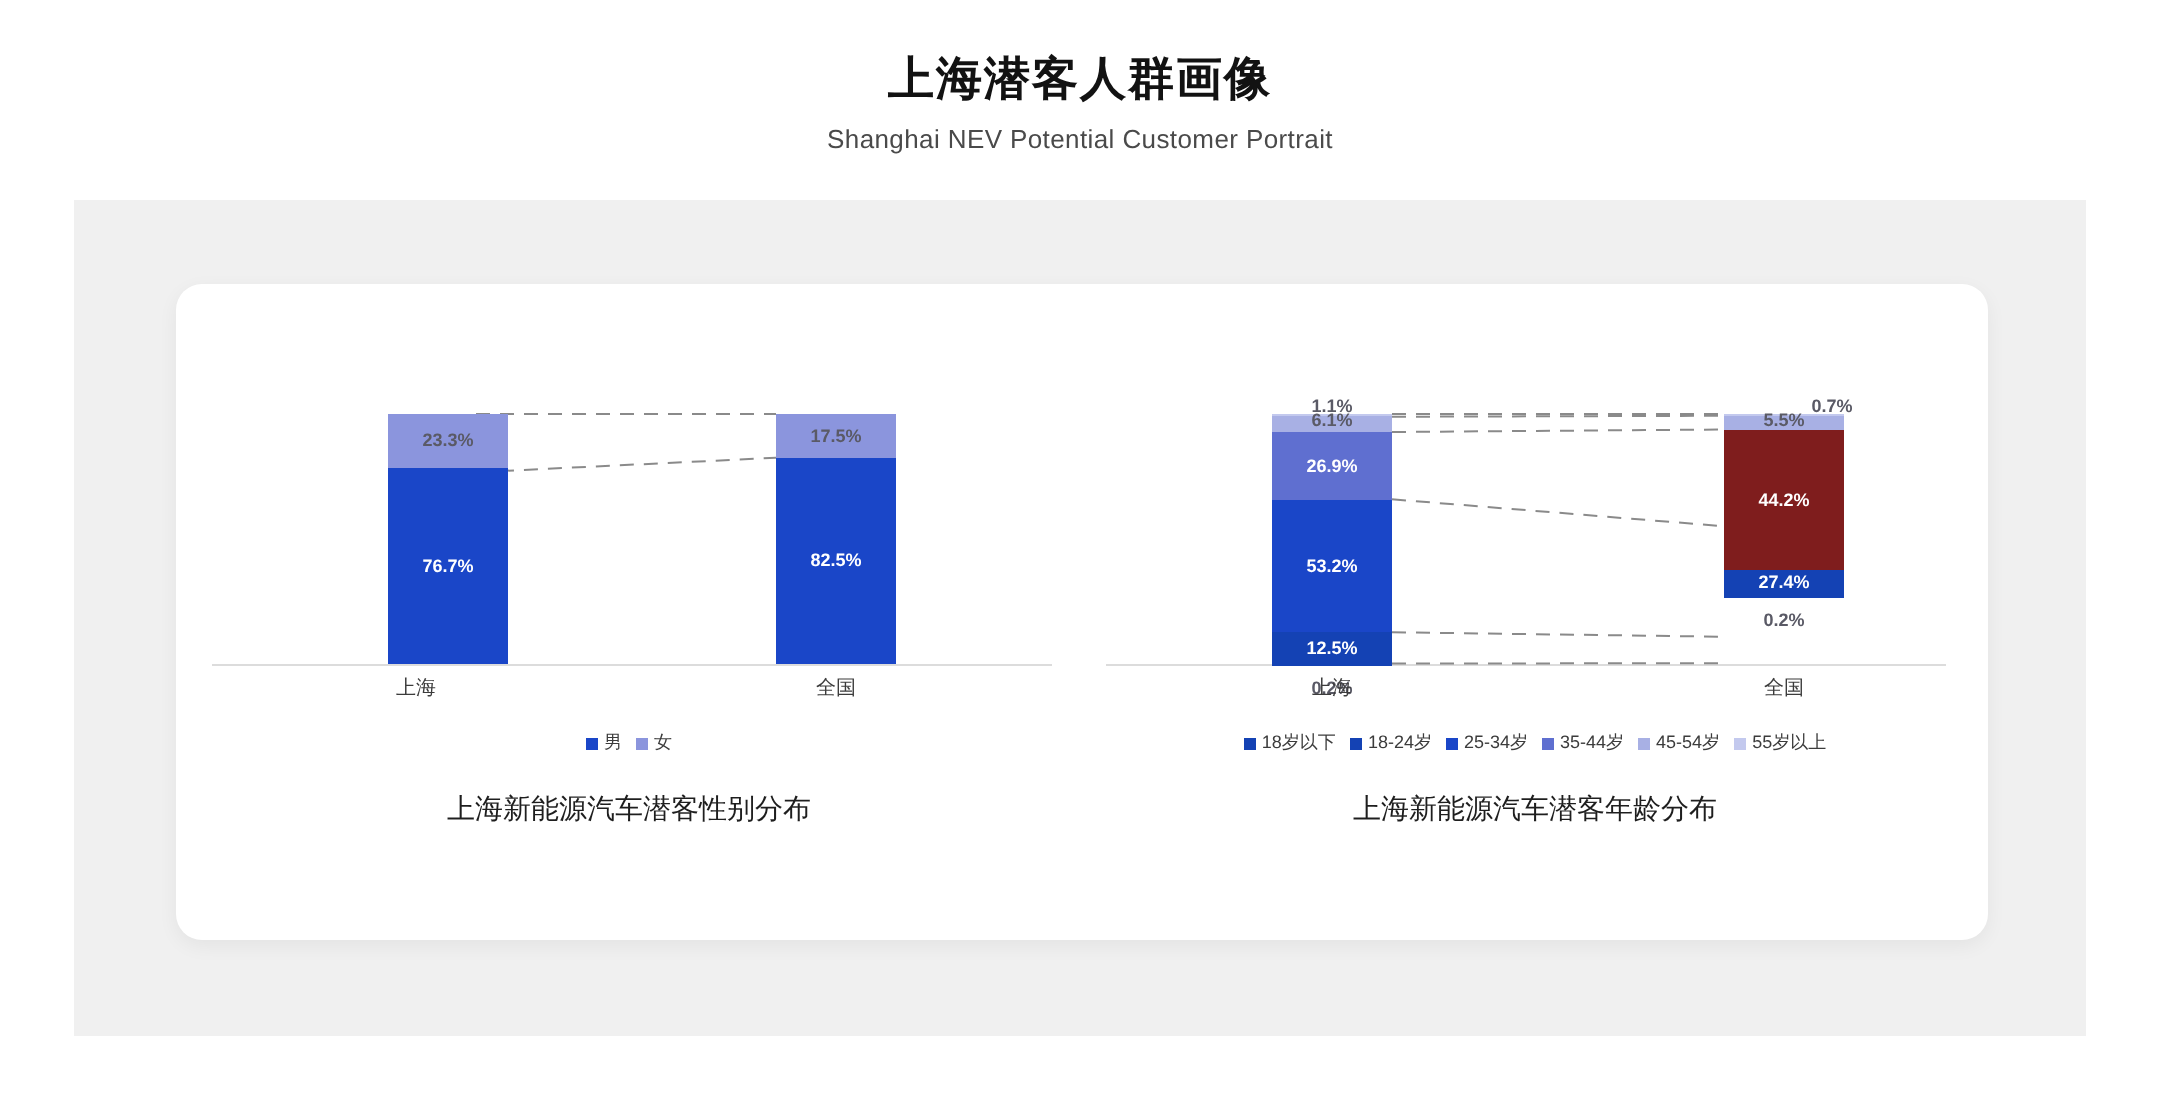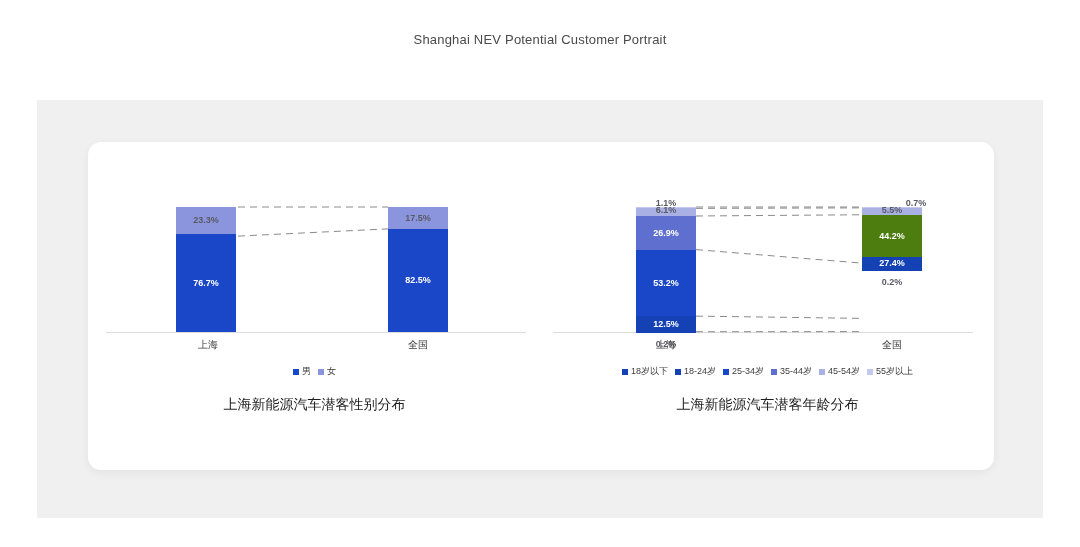--- a/index.html
+++ b/index.html
@@ -184,36 +184,37 @@
     color: #1e1e1e;
     line-height: 20px;
   }
 </style>
 </head>
 <body>
 
 <div class="page">
 
   <div class="header">
+    <div class="header-title">上海潜客人群画像</div>
     <div class="header-subtitle">Shanghai NEV Potential Customer Portrait</div>
   </div>
 
   <div class="gray-panel"></div>
 
   <div class="white-card">
 
     <div class="chart-block left">
       <div class="plot">
         <div class="axis-line"></div>
         <svg class="connector">
             <line x1="150" y1="65" x2="300" y2="65" stroke="#8a8a8a" stroke-width="1" stroke-dasharray="7,5"></line>
             <line x1="150" y1="94.125" x2="300" y2="86.875" stroke="#8a8a8a" stroke-width="1" stroke-dasharray="7,5"></line>
           </svg>
         <div class="bars-host">
-            <div class="bar" style="left: 88px;">
+            <div class="bar" style="left: 106px;">
               <div class="seg" style="height: 29.125px; background: rgb(139, 149, 221);">
                 <span class="seg-label dark">23.3%</span>
               </div>
               <div class="seg" style="height: 108px; background: rgb(26, 70, 200);">
                 <span class="seg-label light">76.7%</span>
               </div>
             </div>
             <div class="cat-label" style="left: 75px;">上海</div>
             <div class="bar" style="left: 300px;">
               <div class="seg" style="height: 21.875px; background: rgb(139, 149, 221);">
@@ -272,21 +273,21 @@
               </div>
             </div>
             <div class="cat-label" style="left: 80px;">上海</div>
             <div class="bar" style="left: 321px;">
               <div class="seg" style="height: 0.875px; background: rgb(195, 201, 238);">
                 <span class="seg-label dark tiny" style="top: -9px; padding-left: 48px;">0.7%</span>
               </div>
               <div class="seg" style="height: 6.875px; background: rgb(168, 176, 228);">
                 <span class="seg-label dark tiny" style="top: -3px;">5.5%</span>
               </div>
-              <div class="seg" style="height: 42px; background: #4d7c0f;">
+              <div class="seg" style="height: 70px; background: #7f1d1d;">
                 <span class="seg-label light">44.2%</span>
               </div>
               <div class="seg" style="height: 13.25px; background: rgb(20, 66, 180);">
                 <span class="seg-label light">27.4%</span>
               </div>
               <div class="seg" style="height: 0.25px; background: rgb(20, 66, 180);">
                 <span class="seg-label dark tiny" style="top: 7px;">0.2%</span>
               </div>
             </div>
             <div class="cat-label" style="left: 306px;">全国</div>

